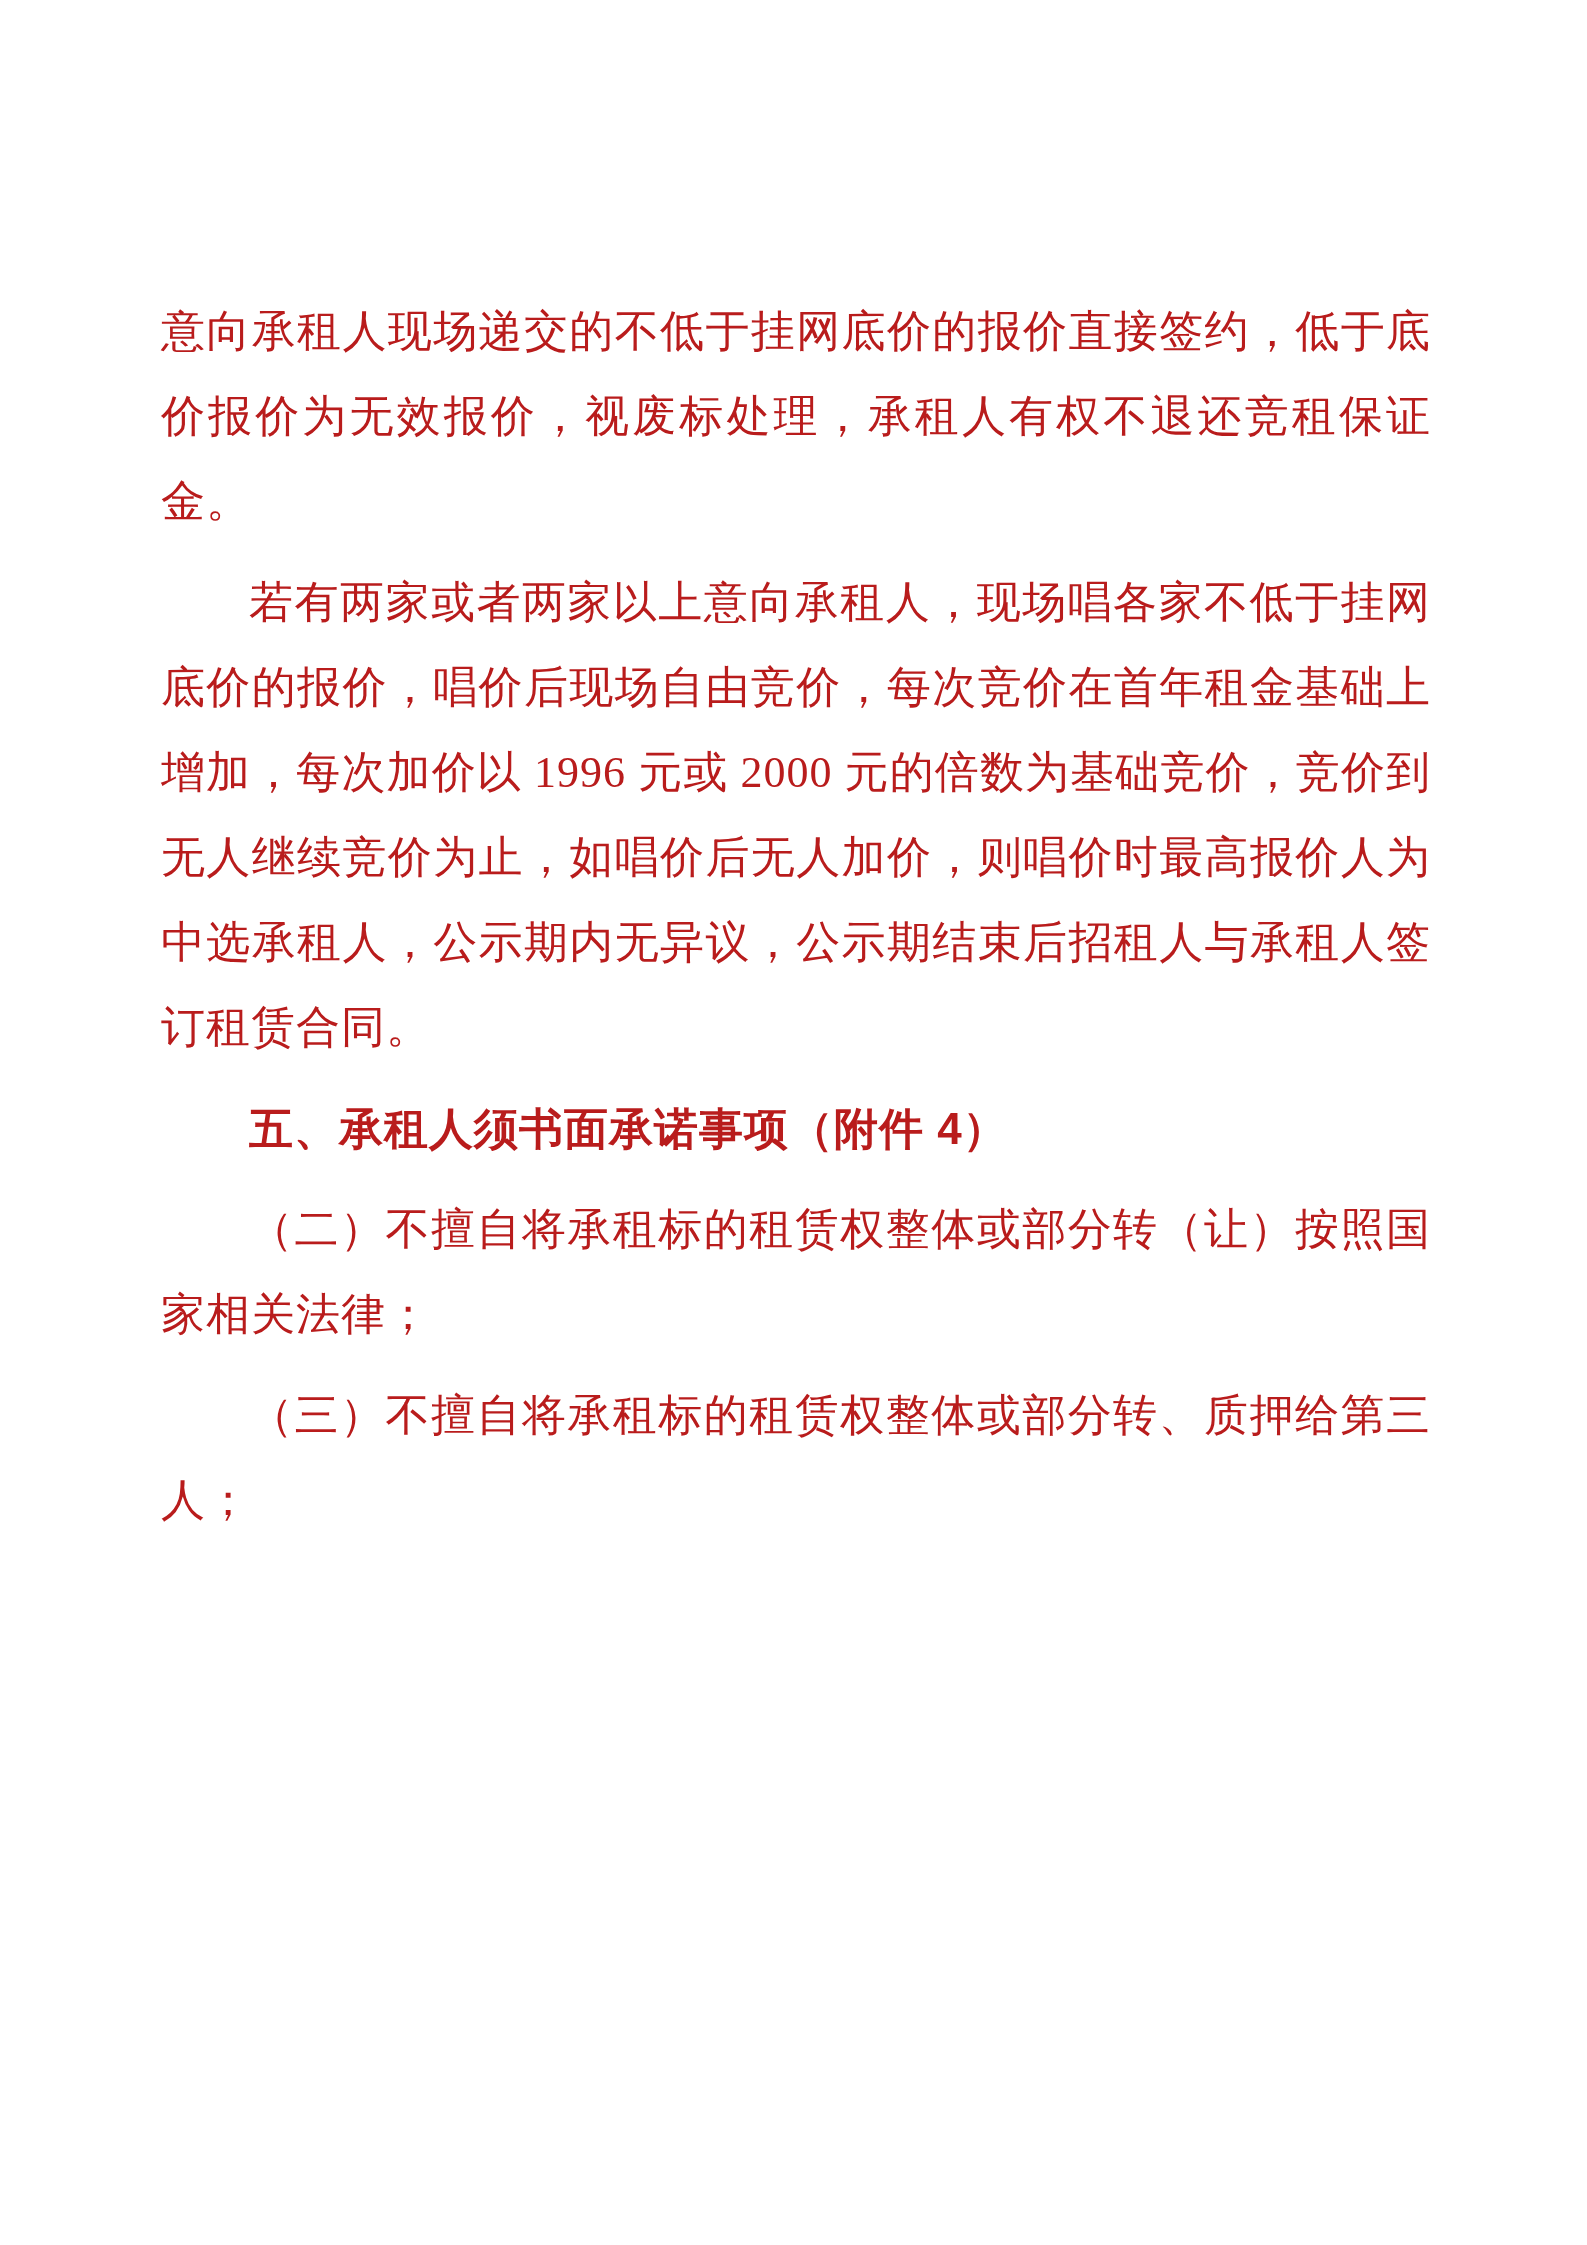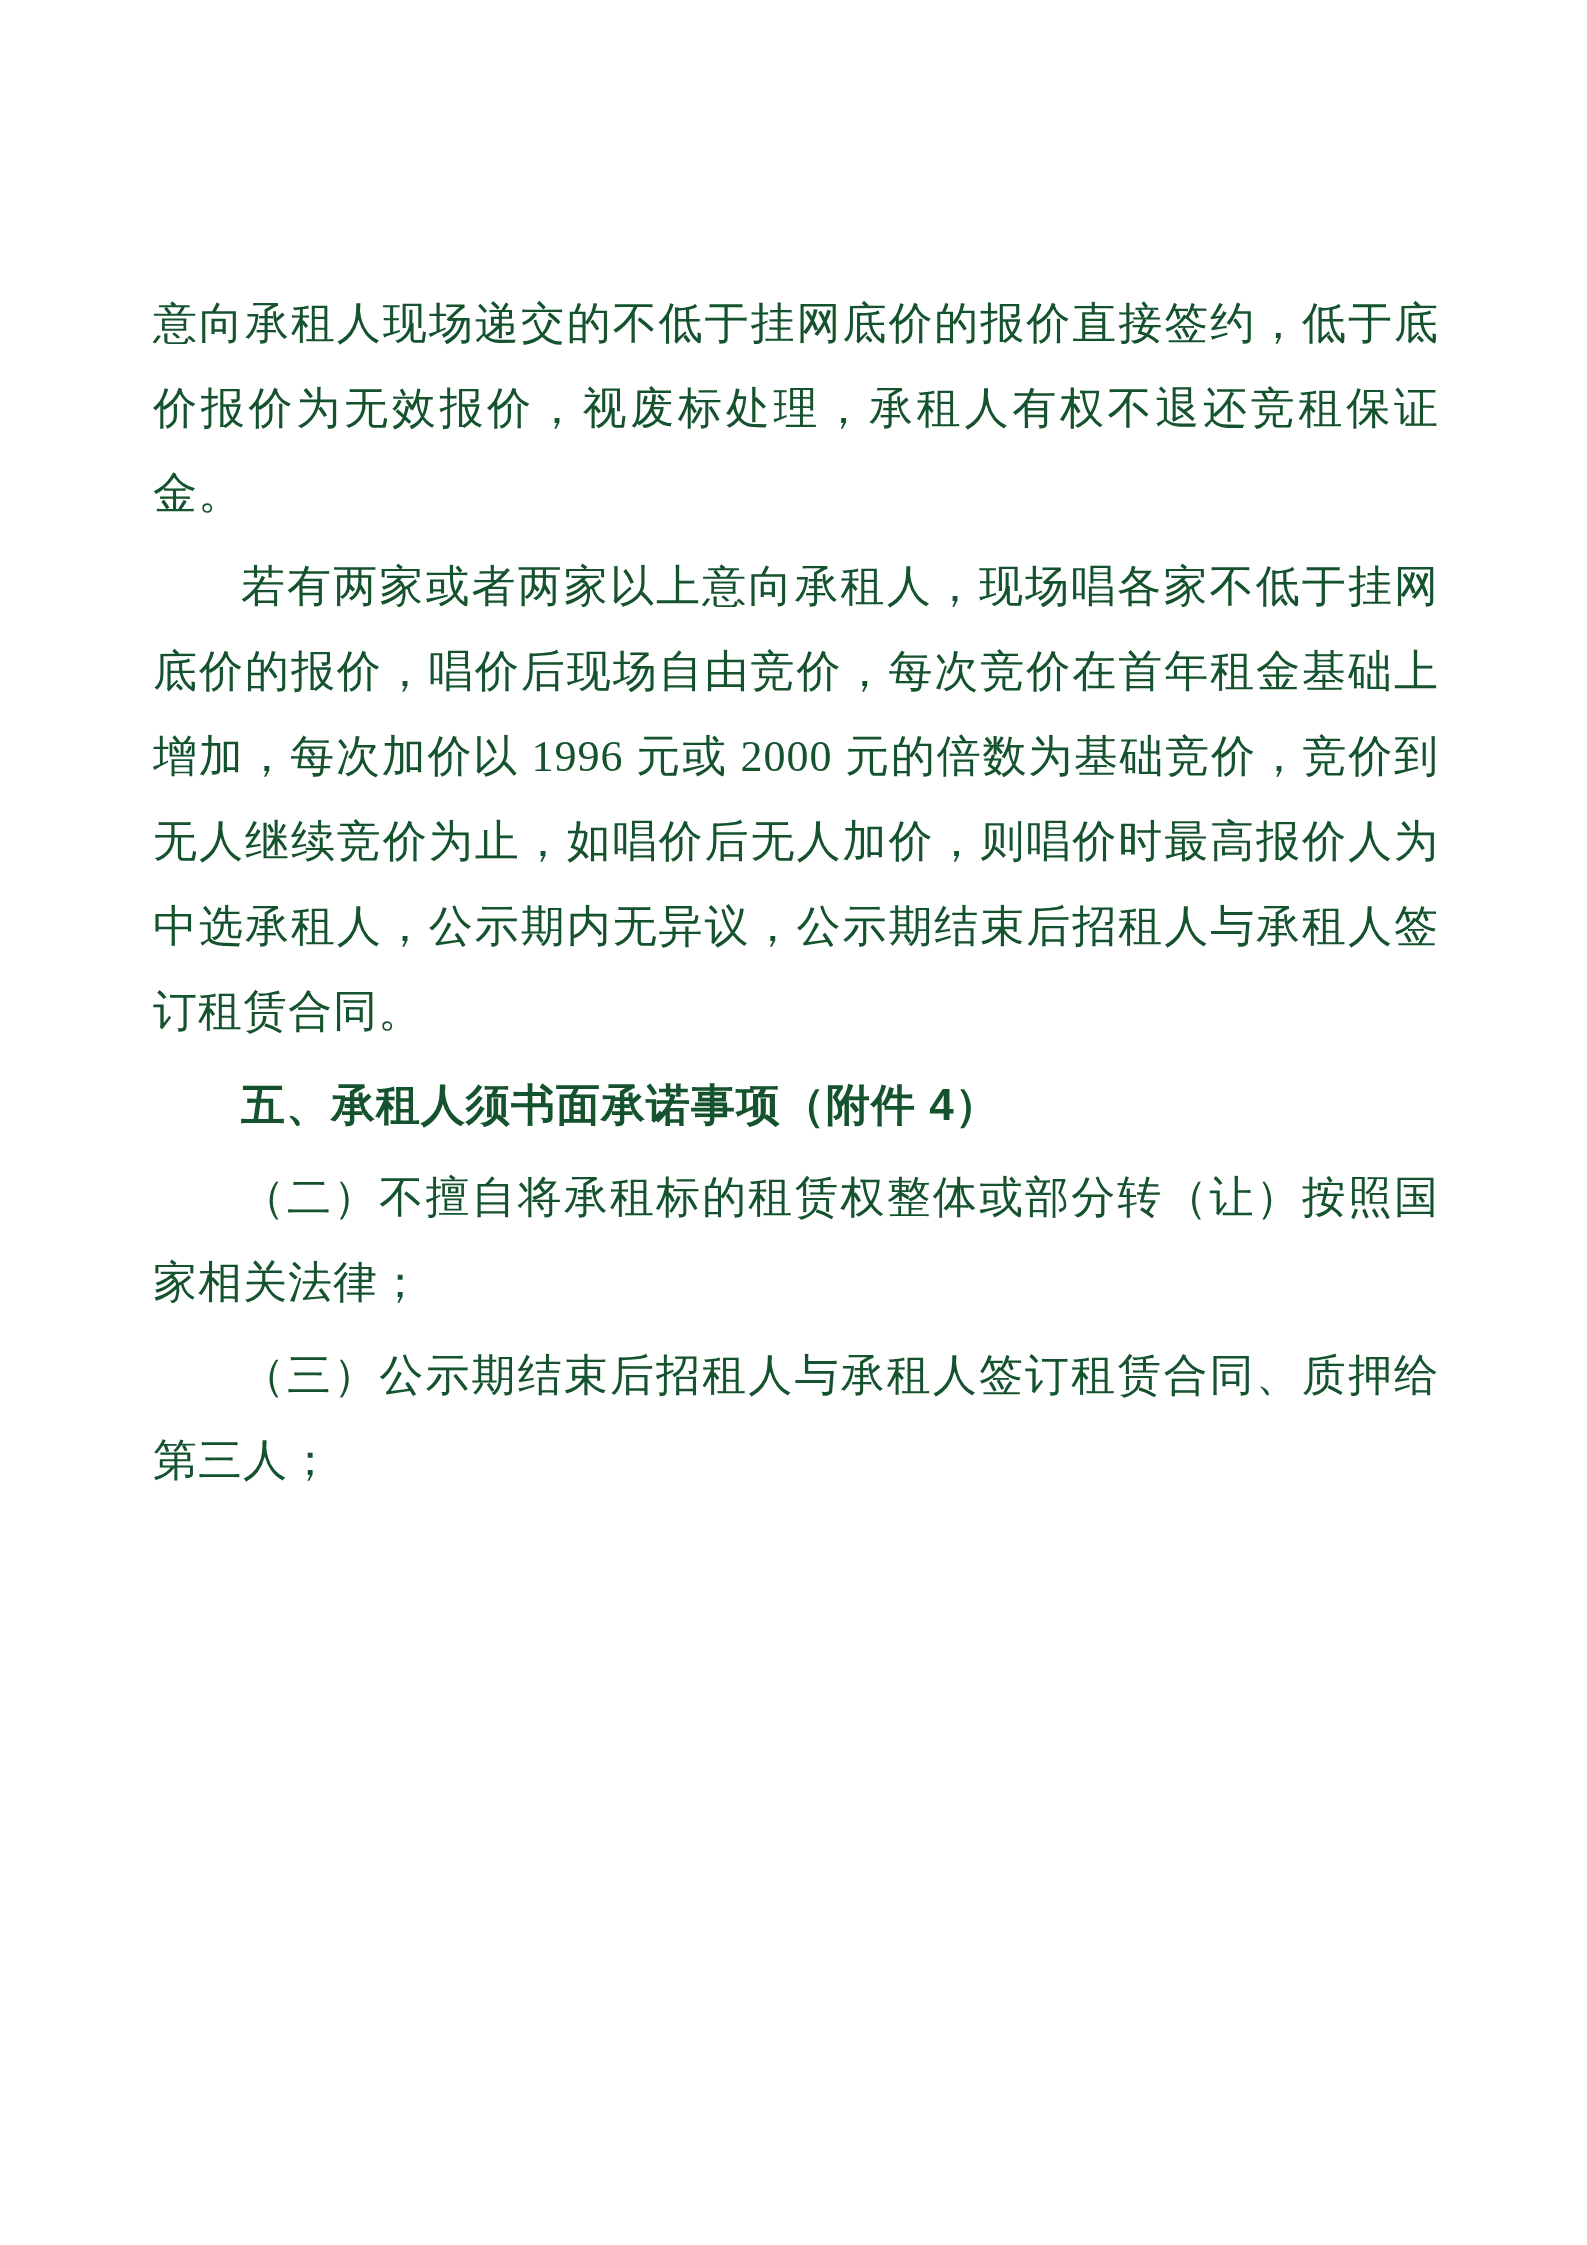--- a/index.html
+++ b/index.html
@@ -12,27 +12,27 @@
     width: 1587px;
     height: 2245px;
     background: #ffffff;
     box-sizing: border-box;
     padding: 273px 140px 0 145px;
     overflow: hidden;
     font-family: "Liberation Serif", "DejaVu Serif", serif;
     color: #000000;
   }
   .para {
-    margin: 8px;
+    margin: 16px;
     font-size: 44px;
     line-height: 85px;
     letter-spacing: 1px;
     text-align: justify;
     text-justify: inter-character;
-    color: #14532d;
+    color: #b91c1c;
   }
   .indent {
     text-indent: 2em;
   }
   .bold-lead {
     font-weight: bold;
   }
   .heading {
     font-weight: bold;
     font-family: Liberation Sans, sans-serif;
@@ -46,14 +46,14 @@
   <p class="para">意向承租人现场递交的不低于挂网底价的报价直接签约，低于底价报价为无效报价，视废标处理，承租人有权不退还竞租保证金。</p>
 
   <p class="para indent">若有两家或者两家以上意向承租人，现场唱各家不低于挂网底价的报价，唱价后现场自由竞价，每次竞价在首年租金基础上增加，每次加价以 1996 元或 2000 元的倍数为基础竞价，竞价到无人继续竞价为止，如唱价后无人加价，则唱价时最高报价人为中选承租人，公示期内无异议，公示期结束后招租人与承租人签订租赁合同。</p>
 
 
   <p class="para indent heading">五、承租人须书面承诺事项（附件 4）</p>
 
 
   <p class="para indent">（二）不擅自将承租标的租赁权整体或部分转（让）按照国家相关法律；</p>
 
-  <p class="para indent">（三）公示期结束后招租人与承租人签订租赁合同、质押给第三人；</p>
+  <p class="para indent">（三）不擅自将承租标的租赁权整体或部分转、质押给第三人；</p>
 </div>
 
 </body></html>

